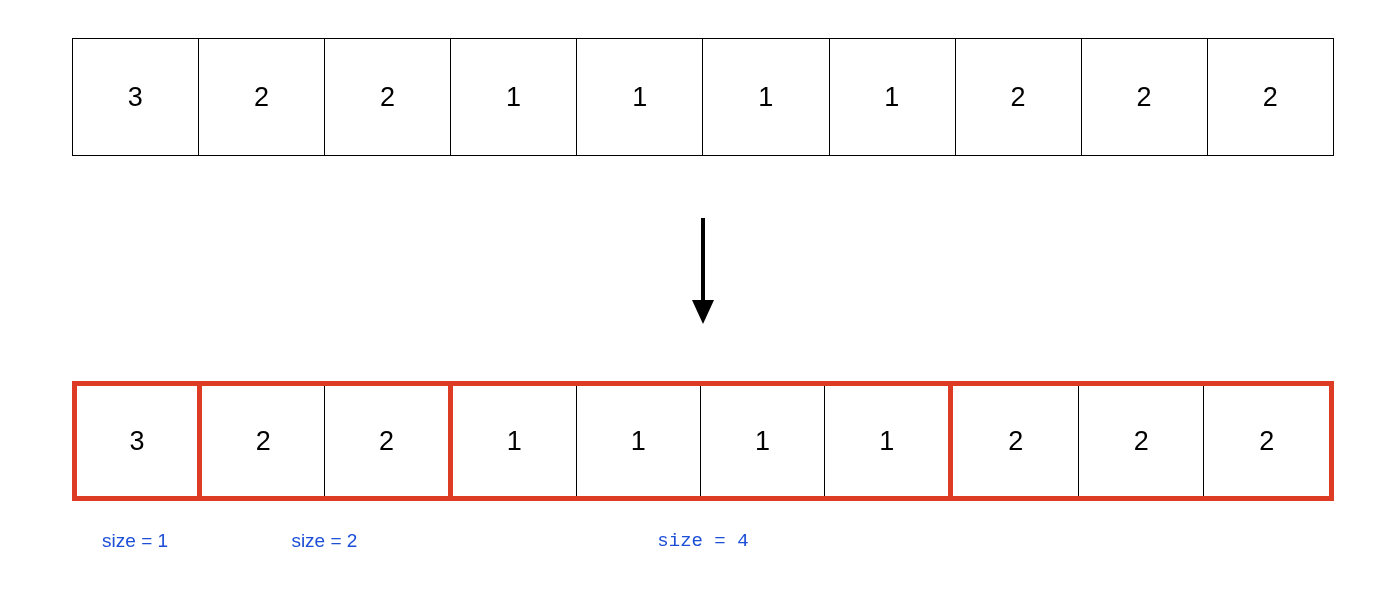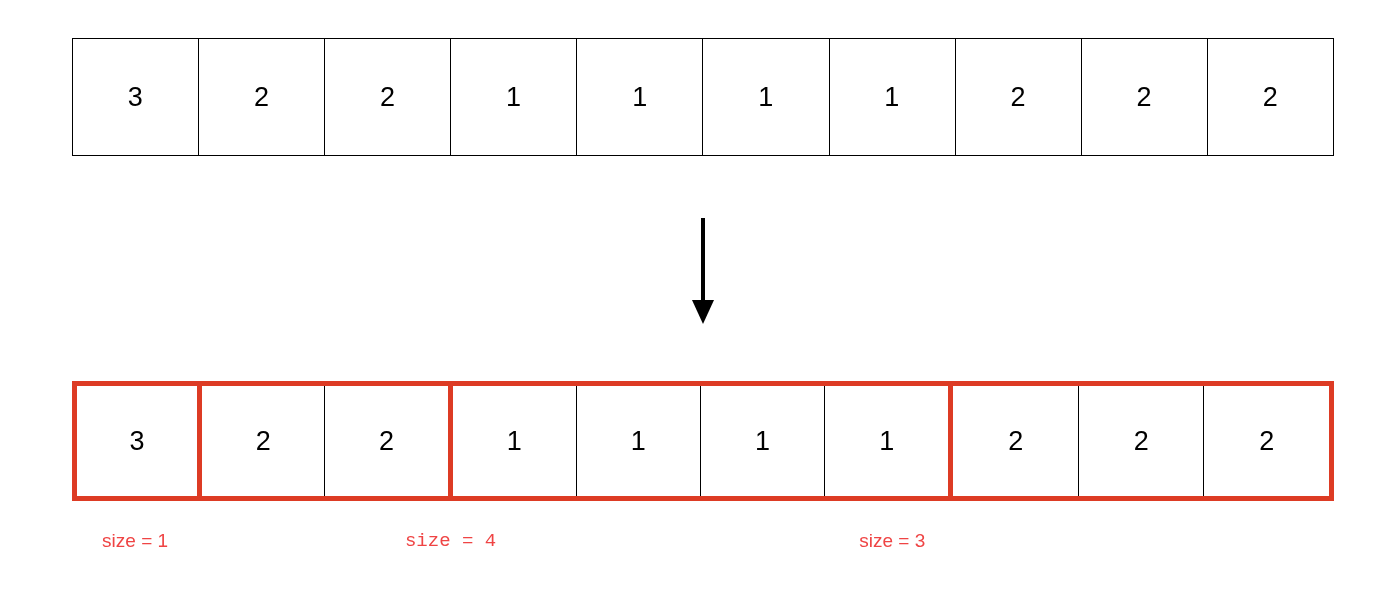--- a/index.html
+++ b/index.html
@@ -96,21 +96,21 @@
     top: 524px;
     width: 1262px;
     height: 34px;
     display: flex;
   }
   .size-label {
     display: flex;
     align-items: center;
     justify-content: center;
     font-size: 19px;
-    color: #ef4444;
+    color: #1d4ed8;
     white-space: nowrap;
   }
 </style>
 </head>
 <body>
 
 <div id="stage">
 
   <div class="top-row" id="top-row">
       <div class="top-cell">3</div>
@@ -148,17 +148,17 @@
       </div>
       <div class="group" style="flex: 0 0 30%;">
         <div class="bot-cell" style="flex: 1 1 0px;">2</div>
         <div class="bot-cell" style="flex: 1 1 0px;">2</div>
         <div class="bot-cell" style="flex: 1 1 0px;">2</div>
       </div>
     </div>
 
   <div class="labels-layer" id="labels-layer">
       <div class="size-label" style="flex: 0 0 10%;">size = 1</div>
+      <div class="size-label" style="flex: 0 0 20%;">size = 2</div>
       <div class="size-label" style="flex: 0 0 40%; font-family: Liberation Mono, monospace;">size = 4</div>
-      <div class="size-label" style="flex: 0 0 30%;">size = 3</div>
     </div>
 
 </div>
 
 </body></html>

